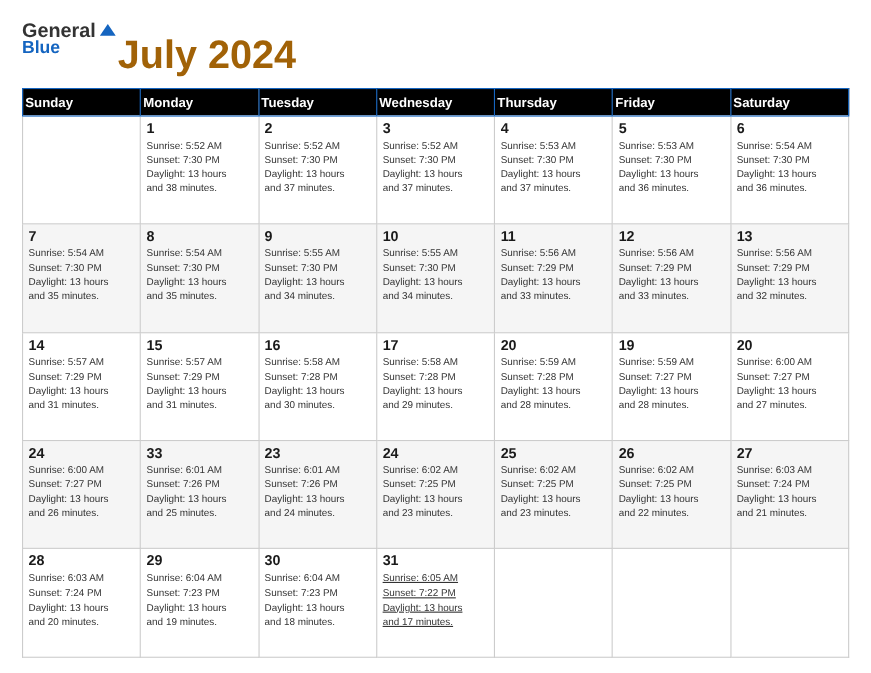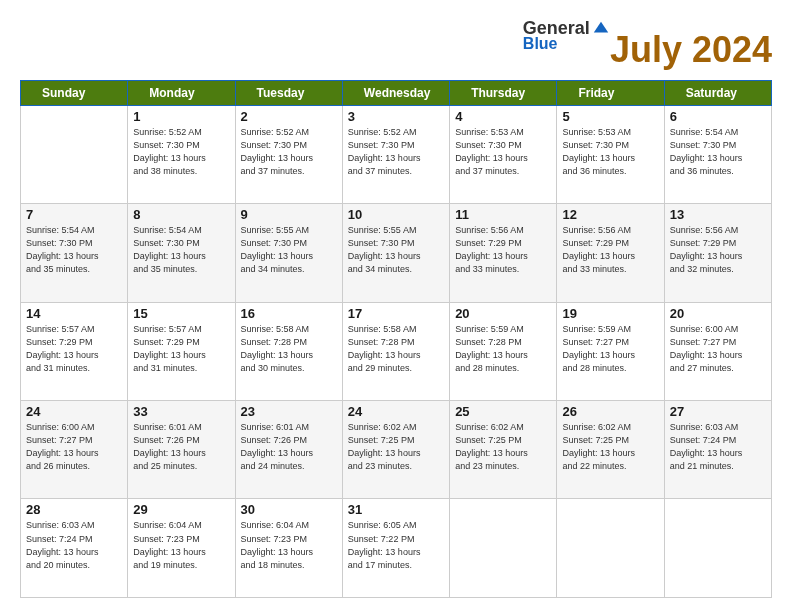--- a/index.html
+++ b/index.html
@@ -12,21 +12,21 @@
     }
     .page {
       width: 792px;
       height: 612px;
       padding: 18px 20px 14px 20px;
       display: flex;
       flex-direction: column;
     }
     .header {
       display: flex;
-      justify-content: flex-end;
+      justify-content: flex-start;
       align-items: flex-start;
       margin-bottom: 10px;
     }
     .logo {
       display: flex;
       flex-direction: column;
       align-items: flex-start;
     }
     .logo-text {
       display: flex;
@@ -52,26 +52,26 @@
       color: #333;
     }
     .calendar {
       flex: 1;
       border: 1px solid #ccc;
       border-collapse: collapse;
       width: 100%;
       table-layout: fixed;
     }
     .calendar th {
-      background-color: #4d7c0f;
+      background-color: #000000;
       color: #fff;
       font-size: 12px;
       font-weight: bold;
       text-align: left;
-      padding: 5px 21px;
+      padding: 5px 2px;
       border: 1px solid #1565c0;
     }
     .calendar td {
       border: 1px solid #ccc;
       vertical-align: top;
       padding: 3px 5px;
       font-size: 9.5px;
       color: #333;
       height: 88px;
     }
@@ -344,21 +344,21 @@
           </td>
           <td>
             <span class="day-number">30</span>
             <div class="day-info" style="white-space: pre-line;">Sunrise: 6:04 AM
 Sunset: 7:23 PM
 Daylight: 13 hours
 and 18 minutes.</div>
           </td>
           <td>
             <span class="day-number">31</span>
-            <div class="day-info" style="white-space: pre-line;">Sunrise: 6:05 AM
+            <div class="day-info" style="white-space: pre-line; text-decoration: underline;">Sunrise: 6:05 AM
 Sunset: 7:22 PM
 Daylight: 13 hours
 and 17 minutes.</div>
           </td>
           <td class="empty-cell"></td>
           <td class="empty-cell"></td>
           <td class="empty-cell"></td>
         </tr>
       </tbody>
   </table>

